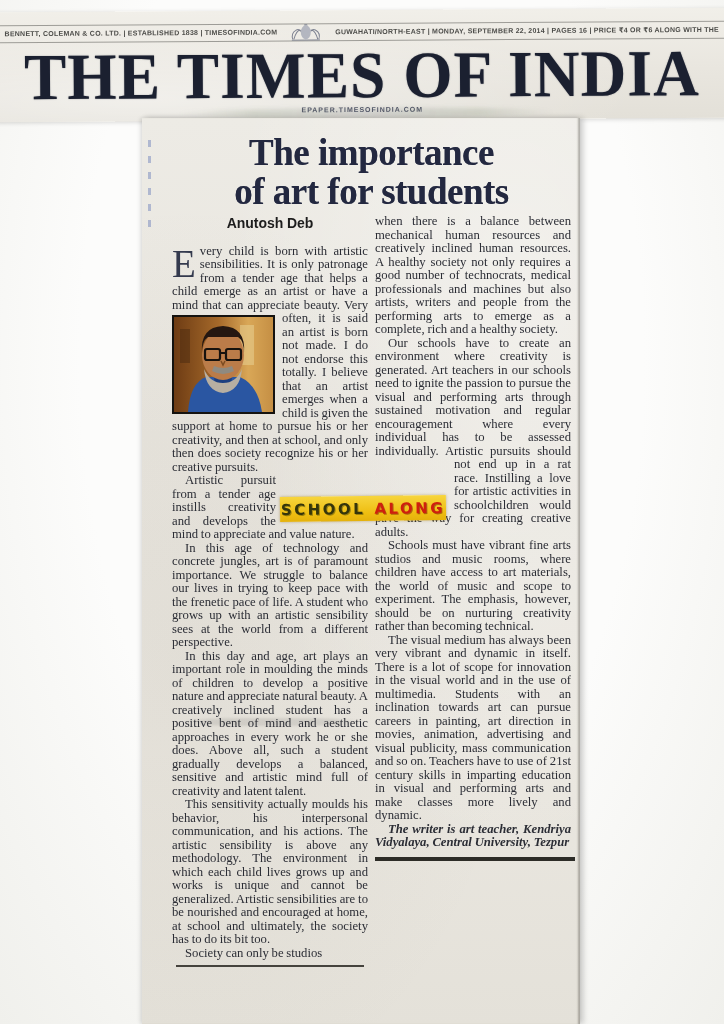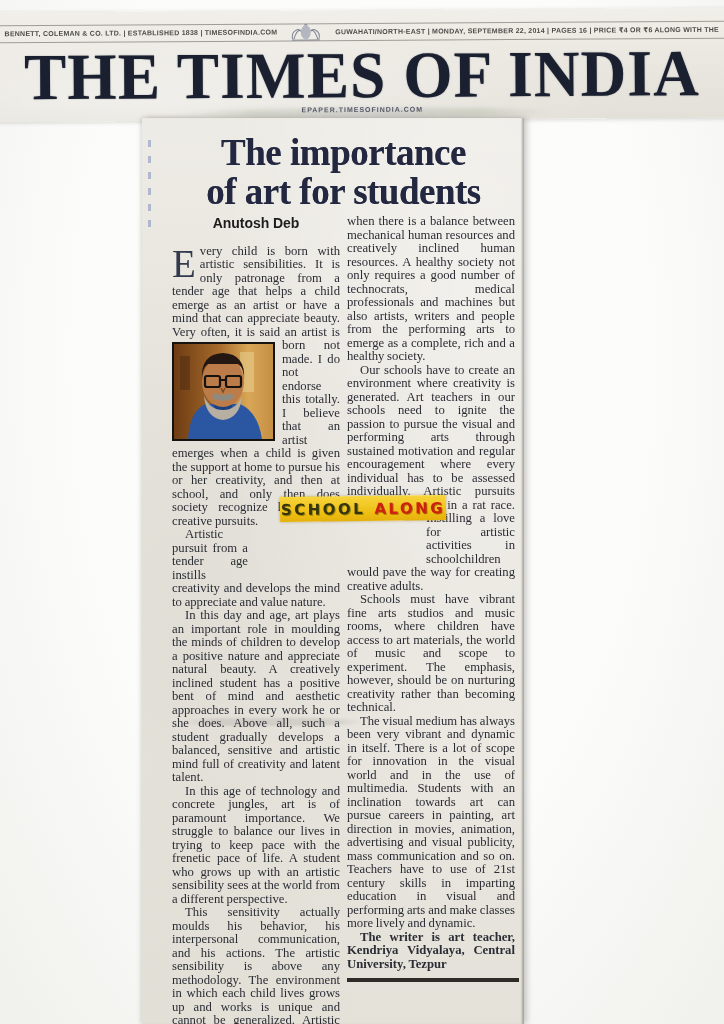--- a/index.html
+++ b/index.html
@@ -44,21 +44,21 @@
     font-size:7px; font-weight:bold; letter-spacing:1px; color:#3c4156; opacity:.85;
   }
   .banner-smudge {
     position:absolute; left:180px; bottom:2px; width:380px; height:10px;
     background:linear-gradient(90deg, rgba(90,110,80,0) 0%, rgba(90,110,80,.18) 20%, rgba(70,80,90,.14) 50%, rgba(90,110,80,.18) 80%, rgba(90,110,80,0) 100%);
     filter:blur(2px); border-radius:50%;
   }
 
   
   .clipping {
-    position:absolute; left:142px; top:118px; width:382px; height:906px;
+    position:absolute; left:142px; top:118px; width:438px; height:906px;
     padding:14px 9px 0 30px; overflow:hidden;
     background:
       radial-gradient(ellipse at 85% 20%, rgba(255,255,255,.35), rgba(255,255,255,0) 55%),
       radial-gradient(ellipse at 10% 60%, rgba(120,110,90,.07), rgba(120,110,90,0) 60%),
       linear-gradient(180deg,#edebe5 0%, #e8e5de 35%, #eae7e0 70%, #e4e1d9 100%);
     box-shadow:
       -2px 0 4px rgba(0,0,0,.10),
       3px 0 6px rgba(0,0,0,.20),
       inset -3px 0 2px -1px rgba(60,58,50,.35);
   }
@@ -108,21 +108,21 @@
     display:flex; align-items:center; justify-content:center; gap:9px;
     background:linear-gradient(180deg,#f7d53d 0%, #eebd10 70%, #e4b10c 100%);
     transform:rotate(-0.7deg);
     box-shadow:0 0 3px rgba(130,95,0,.45);
     font-family:"DejaVu Sans",sans-serif; font-weight:bold;
     font-size:15px; letter-spacing:2.5px; z-index:3;
   }
   .sb-school { color:#35350b; text-shadow:1px 1px 0 rgba(90,80,10,.55); }
   .sb-buzz   { color:#cf1f0e; text-shadow:1px 1px 0 rgba(110,15,5,.5); }
 
-  .writer-credit { font-weight:bold; }
+  .writer-credit { font-weight:bold; font-style:italic; }
 
   .rule-left  { border-top:2px solid #45433d; margin:5px 4px 0 4px; }
   .rule-right { height:4px; background:#2d2c27; margin:7px -4px 0 0; }
 
   .ghost-line {
     position:absolute; opacity:.14; filter:blur(1px);
     height:8px; background:linear-gradient(90deg, rgba(60,60,60,0), rgba(60,60,60,.8) 15%, rgba(60,60,60,.8) 85%, rgba(60,60,60,0));
     border-radius:40%;
   }
 </style>
@@ -190,22 +190,22 @@
             <path d="M38 54 Q49 60 60 54 L58 49 Q49 53 40 49 Z" fill="#8f8a80"></path>
             <rect x="31" y="32" width="15" height="11" rx="2" fill="none" stroke="#16120e" stroke-width="2.2"></rect>
             <rect x="52" y="32" width="15" height="11" rx="2" fill="none" stroke="#16120e" stroke-width="2.2"></rect>
             <path d="M46 36 L52 36" stroke="#16120e" stroke-width="2"></path>
             <path d="M47 44 L49 48 L51 44" fill="none" stroke="#7c4c22" stroke-width="1.5"></path>
           </svg>
           </span><span>said an artist is born not made. I do not endorse this totally. I believe that an artist emerges when a child is given the support at home to pursue his or her creativity, and then at school, and only then does society recognize his or her creative pursuits.</span></p>
 
       <p><span class="wrapR"></span><span>Artistic pursuit from a tender age instills creativity and develops the mind to appreciate and value nature.</span></p>
 
+      <p>In this age of technology and concrete jungles, art is of paramount importance. We struggle to balance our lives in trying to keep pace with the frenetic pace of life. A student who grows up with an artistic sensibility sees at the world from a different perspective.</p>
       <p>In this day and age, art plays an important role in moulding the minds of children to develop a positive nature and appreciate natural beauty. A creatively inclined student has a positive bent of mind and aesthetic approaches in every work he or she does. Above all, such a student gradually develops a balanced, sensitive and artistic mind full of creativity and latent talent.</p>
-      <p>In this age of technology and concrete jungles, art is of paramount importance. We struggle to balance our lives in trying to keep pace with the frenetic pace of life. A student who grows up with an artistic sensibility sees at the world from a different perspective.</p>
       <p>This sensitivity actually moulds his behavior, his interpersonal communication, and his actions. The artistic sensibility is above any methodology. The environment in which each child lives grows up and works is unique and cannot be generalized. Artistic sensibilities are to be nourished and encouraged at home, at school and ultimately, the society has to do its bit too.</p>
       <p>Society can only be studios</p>
 
       <div class="rule-left"></div>
     </div>
 
     <div class="col col-right">
       <p class="no-indent">when there is a balance between mechanical human resources and creatively inclined human resources. A healthy society not only requires a good number of technocrats, medical professionals and machines but also artists, writers and people from the performing arts to emerge as a complete, rich and a healthy society.</p>
 
       <p><span>Our schools have to create an environment where creativity is generated. Art teachers in our schools need to ignite the passion to pursue the visual and performing arts through sustained motivation and regular encouragement where every individual has to be assessed individually. Artistic pursuits should not end up in a </span><span class="wrapL"></span><span>rat race. Instilling a love for artistic activities in schoolchildren would pave the way for creating creative adults.</span></p>

